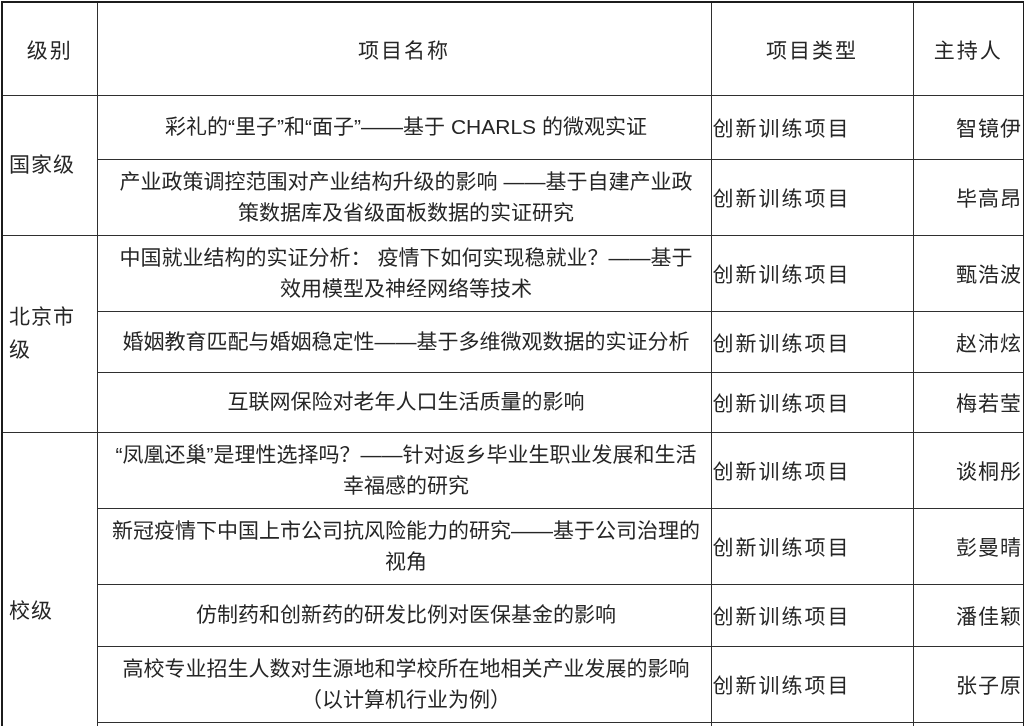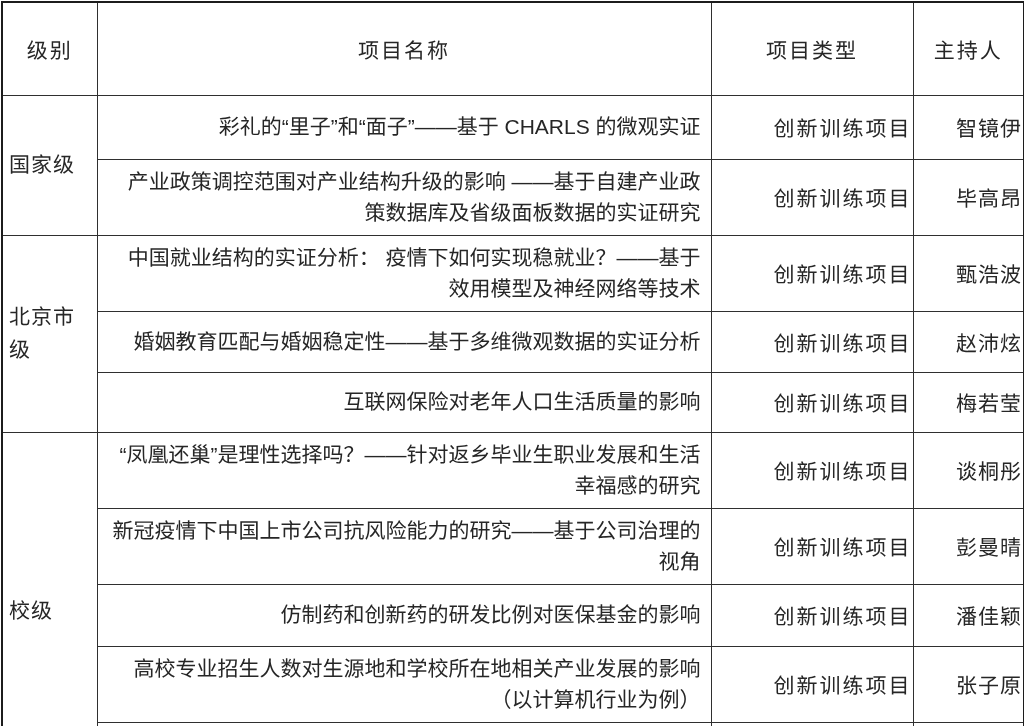--- a/index.html
+++ b/index.html
@@ -45,29 +45,29 @@
   td.level {
     text-align: left;
     vertical-align: middle;
     padding: 4px 6px;
     line-height: 1.55;
     letter-spacing: 1px;
     font-family: "Liberation Serif", serif;
   }
   
   td.name {
-    text-align: right;
+    text-align: center;
     vertical-align: middle;
     padding: 6px 10px 6px 14px;
     line-height: 1.5;
     font-family: "Liberation Sans", sans-serif;
   }
   
   td.type {
-    text-align: right;
+    text-align: left;
     vertical-align: middle;
     letter-spacing: 2px;
     font-family: "Liberation Serif", serif;
   }
   
   td.leader {
     text-align: right;
     vertical-align: middle;
     letter-spacing: 1px;
     font-family: "Liberation Serif", serif;

